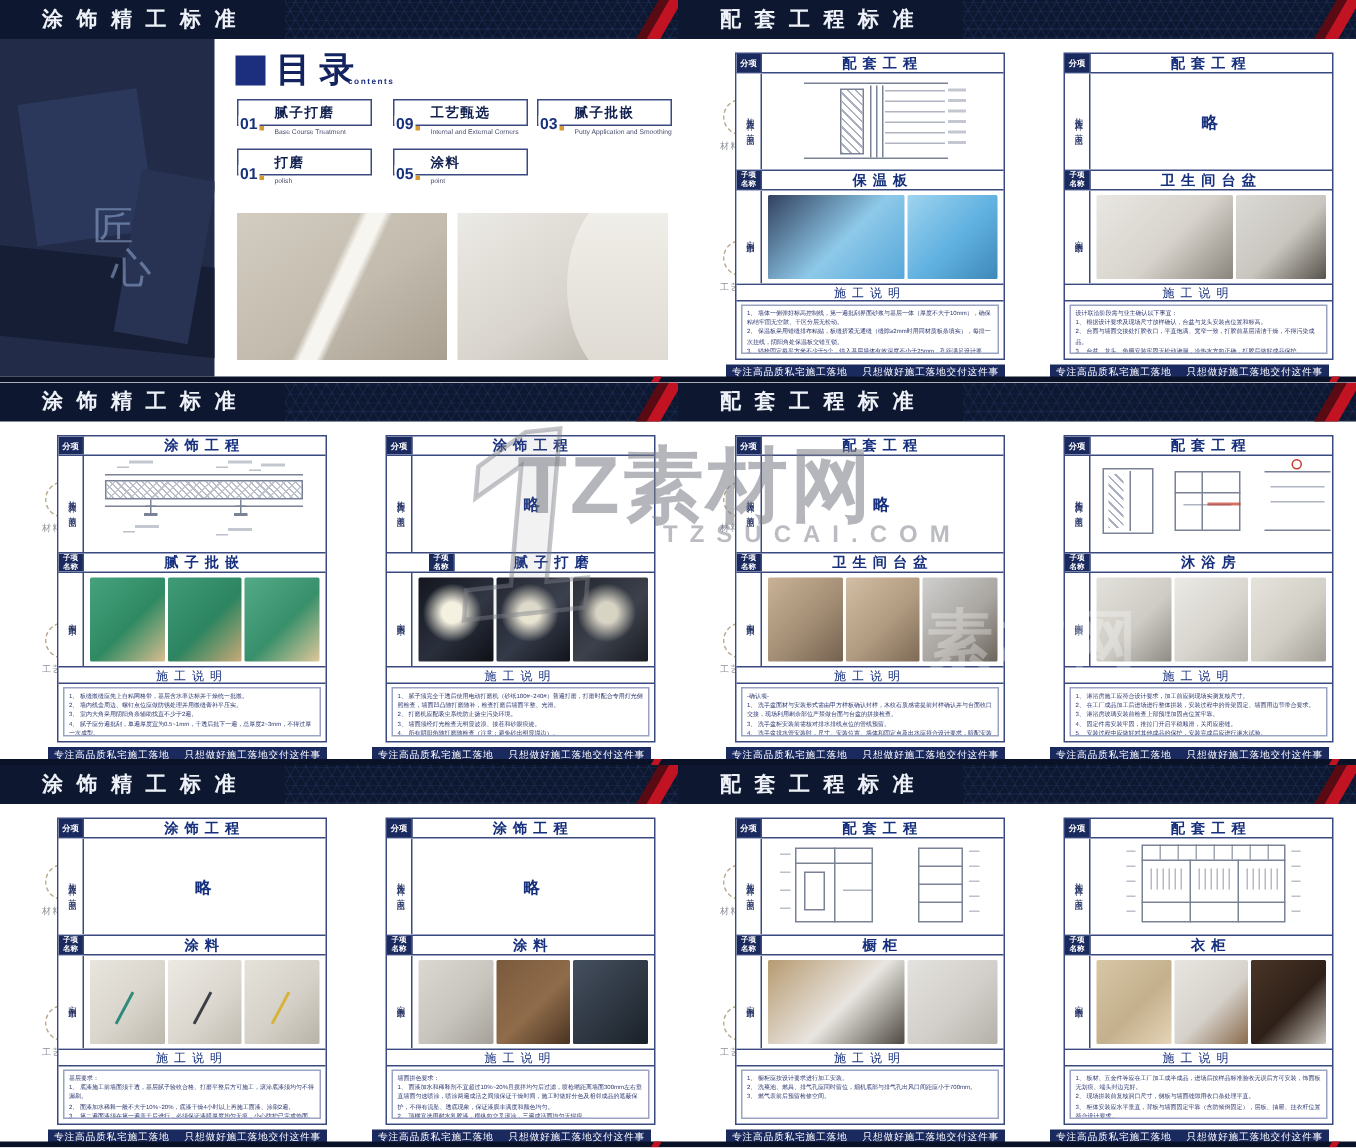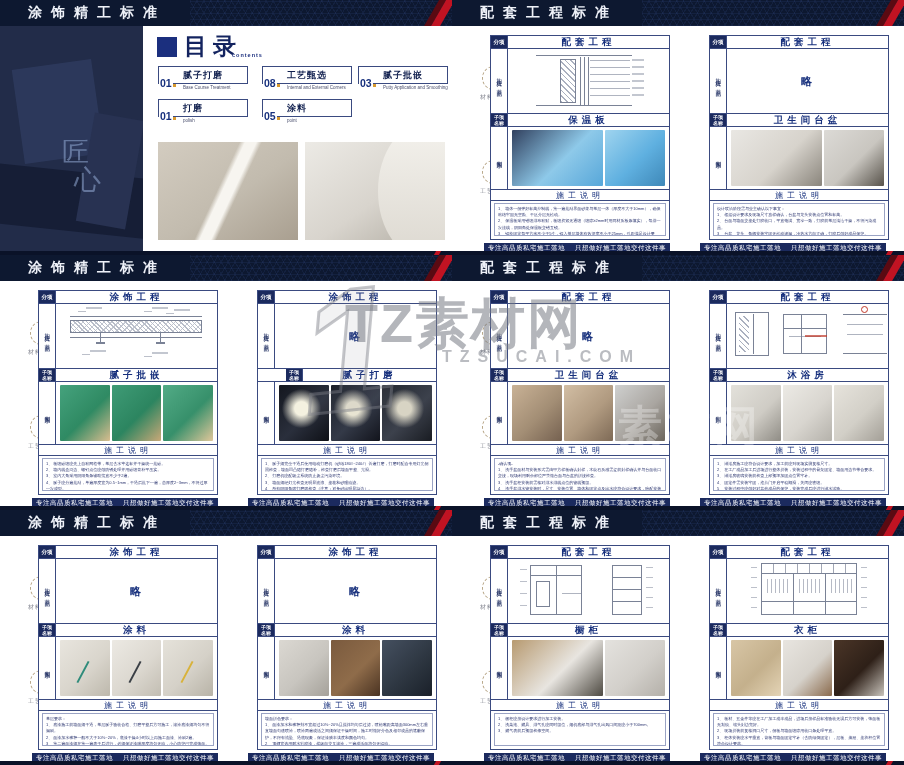--- a/index.html
+++ b/index.html
@@ -112,21 +112,21 @@
       <div class="toc-sub">contents</div>
       <div class="toc-item" style="left:158px;top:66px;padding-left:27px;">
         <div class="toc-box"></div>
         <div class="toc-num">01</div>
         <div class="toc-tick"></div>
         <div class="toc-title">腻子打磨</div>
         <div class="toc-eng">Base Course Treatment</div>
       </div>
       <div class="toc-item" style="left:262px;top:66px;">
         <div class="toc-box"></div>
-        <div class="toc-num">08</div>
+        <div class="toc-num">09</div>
         <div class="toc-tick"></div>
         <div class="toc-title">工艺甄选</div>
         <div class="toc-eng">Internal and External Corners</div>
       </div>
       <div class="toc-item" style="left:358px;top:66px;">
         <div class="toc-box"></div>
         <div class="toc-num">03</div>
         <div class="toc-tick"></div>
         <div class="toc-title">腻子批嵌</div>
         <div class="toc-eng">Putty Application and Smoothing</div>

